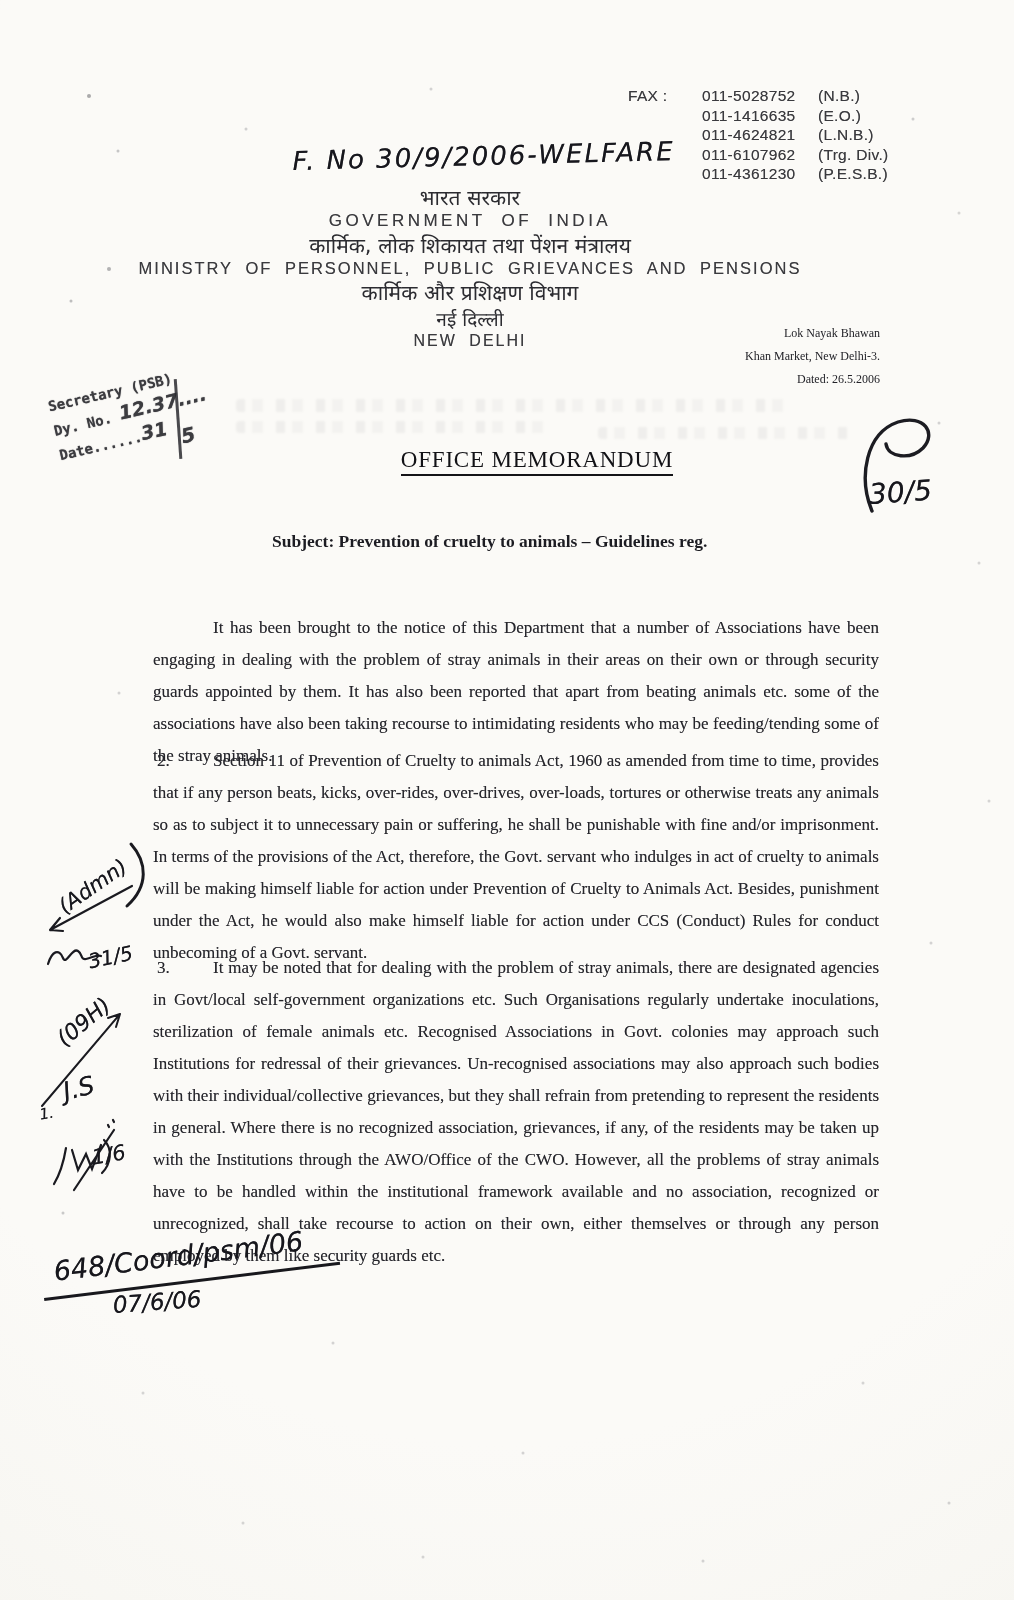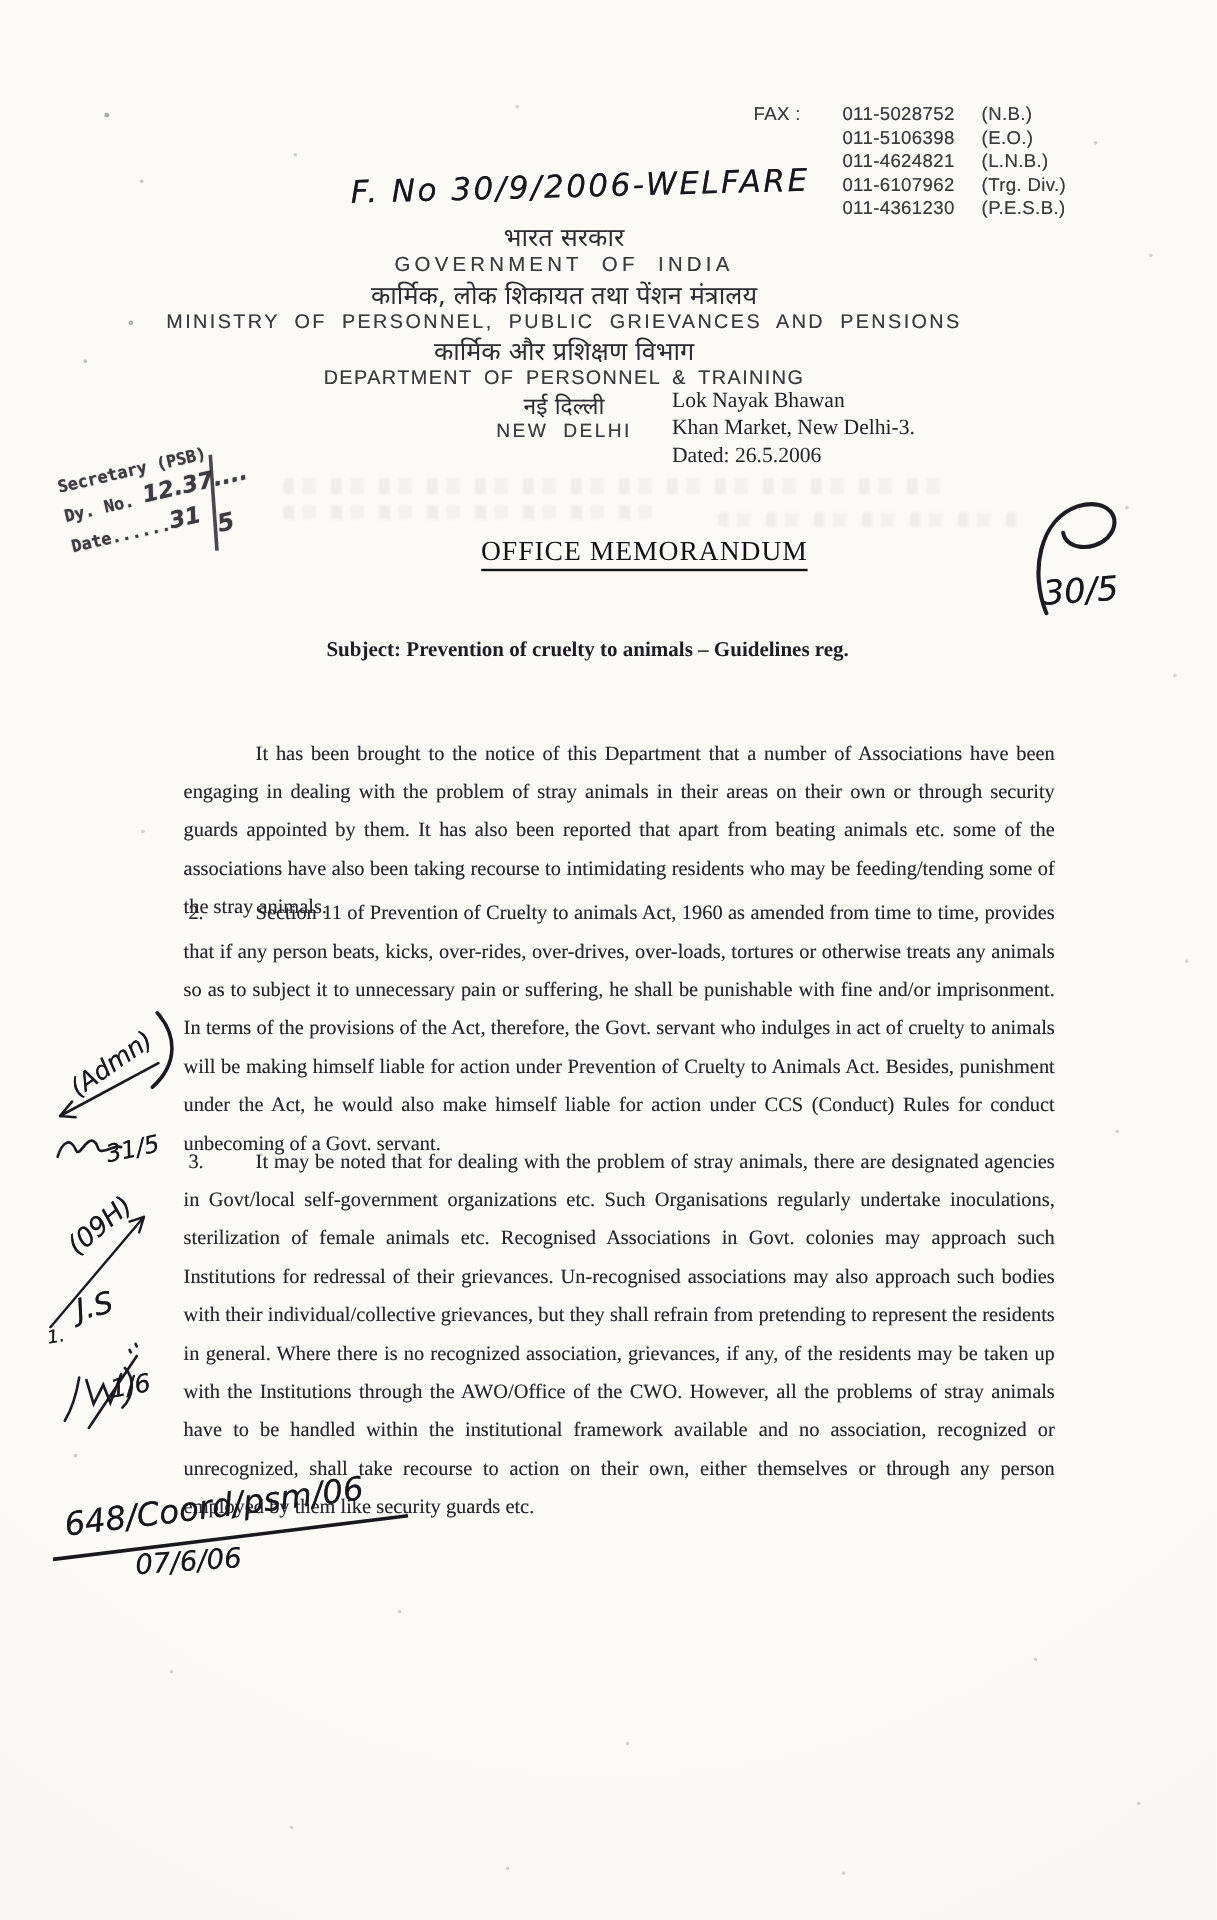--- a/index.html
+++ b/index.html
@@ -27,22 +27,22 @@
   .en{font-family:"Liberation Sans",sans-serif;color:#3a3a3e;text-shadow:0 0 .3px rgba(58,58,62,.55);}
   .lh-govt-hi{font-size:21px;}
   .lh-govt-en{font-size:17px;letter-spacing:3.5px;word-spacing:8px;margin-top:3px;}
   .lh-min-hi{font-size:21px;margin-top:4px;}
   .lh-min-en{font-size:16.5px;letter-spacing:2px;word-spacing:6px;margin-top:5px;}
   .lh-dept-hi{font-size:21px;margin-top:5px;}
   .lh-dept-en{font-size:16.5px;letter-spacing:1.2px;word-spacing:4px;margin-top:6px;}
   .lh-city-hi{font-size:19px;margin-top:7px;}
   .lh-city-en{font-size:16px;letter-spacing:2px;word-spacing:6px;margin-top:6px;}
   
-  .addr{position:absolute;left:560px;top:322px;width:320px;text-align:left;
-        font-size:18px;line-height:23px;color:#222228;}
+  .addr{position:absolute;left:560px;top:322px;width:320px;text-align:right;
+        font-size:12px;line-height:23px;color:#222228;}
   
   .stamp{position:absolute;left:46px;top:396px;width:220px;transform:rotate(-13deg);
          transform-origin:left top;font-family:"DejaVu Sans Mono",monospace;
          font-size:14px;line-height:23px;color:#2e2e33;font-weight:bold;
          text-shadow:0 0 1px rgba(46,46,51,.8);opacity:.93;}
   .stamp .hv{position:relative;display:inline-block;font-family:"DejaVu Sans",sans-serif;
              font-style:italic;font-size:19px;top:-1px;}
   .stamp .mon{display:inline-block;transform:translateY(11px);margin-left:12px;
               font-family:"DejaVu Sans",sans-serif;font-style:italic;font-size:20px;}
   .stamp-stroke{position:absolute;left:122px;top:12px;width:2.5px;height:80px;
@@ -91,21 +91,21 @@
   <div class="speckles"></div>
 
   <div class="fax">
     <div class="fax-row">
       <span class="fax-label">FAX :</span>
       <span class="fax-num">011-5028752</span>
       <span class="fax-unit">(N.B.)</span>
     </div>
     <div class="fax-row">
       <span class="fax-label"></span>
-      <span class="fax-num">011-5106398</span>
+      <span class="fax-num">011-1416635</span>
       <span class="fax-unit">(E.O.)</span>
     </div>
     <div class="fax-row">
       <span class="fax-label"></span>
       <span class="fax-num">011-4624821</span>
       <span class="fax-unit">(L.N.B.)</span>
     </div>
     <div class="fax-row">
       <span class="fax-label"></span>
       <span class="fax-num">011-6107962</span>
@@ -119,21 +119,20 @@
   </div>
 
   <span class="hand fileno">F. No 30/9/2006-WELFARE</span>
 
   <div class="lh">
     <div class="hi lh-govt-hi">भारत सरकार</div>
     <div class="en lh-govt-en">GOVERNMENT OF INDIA</div>
     <div class="hi lh-min-hi">कार्मिक, लोक शिकायत तथा पेंशन मंत्रालय</div>
     <div class="en lh-min-en">MINISTRY OF PERSONNEL, PUBLIC GRIEVANCES AND PENSIONS</div>
     <div class="hi lh-dept-hi">कार्मिक और प्रशिक्षण विभाग</div>
-    <div class="en lh-dept-en">DEPARTMENT OF PERSONNEL &amp; TRAINING</div>
     <div class="hi lh-city-hi">नई दिल्ली</div>
     <div class="en lh-city-en">NEW DELHI</div>
   </div>
 
   <div class="addr">
     <div>Lok Nayak Bhawan</div>
     <div>Khan Market, New Delhi-3.</div>
     <div>Dated: 26.5.2006</div>
   </div>
 

